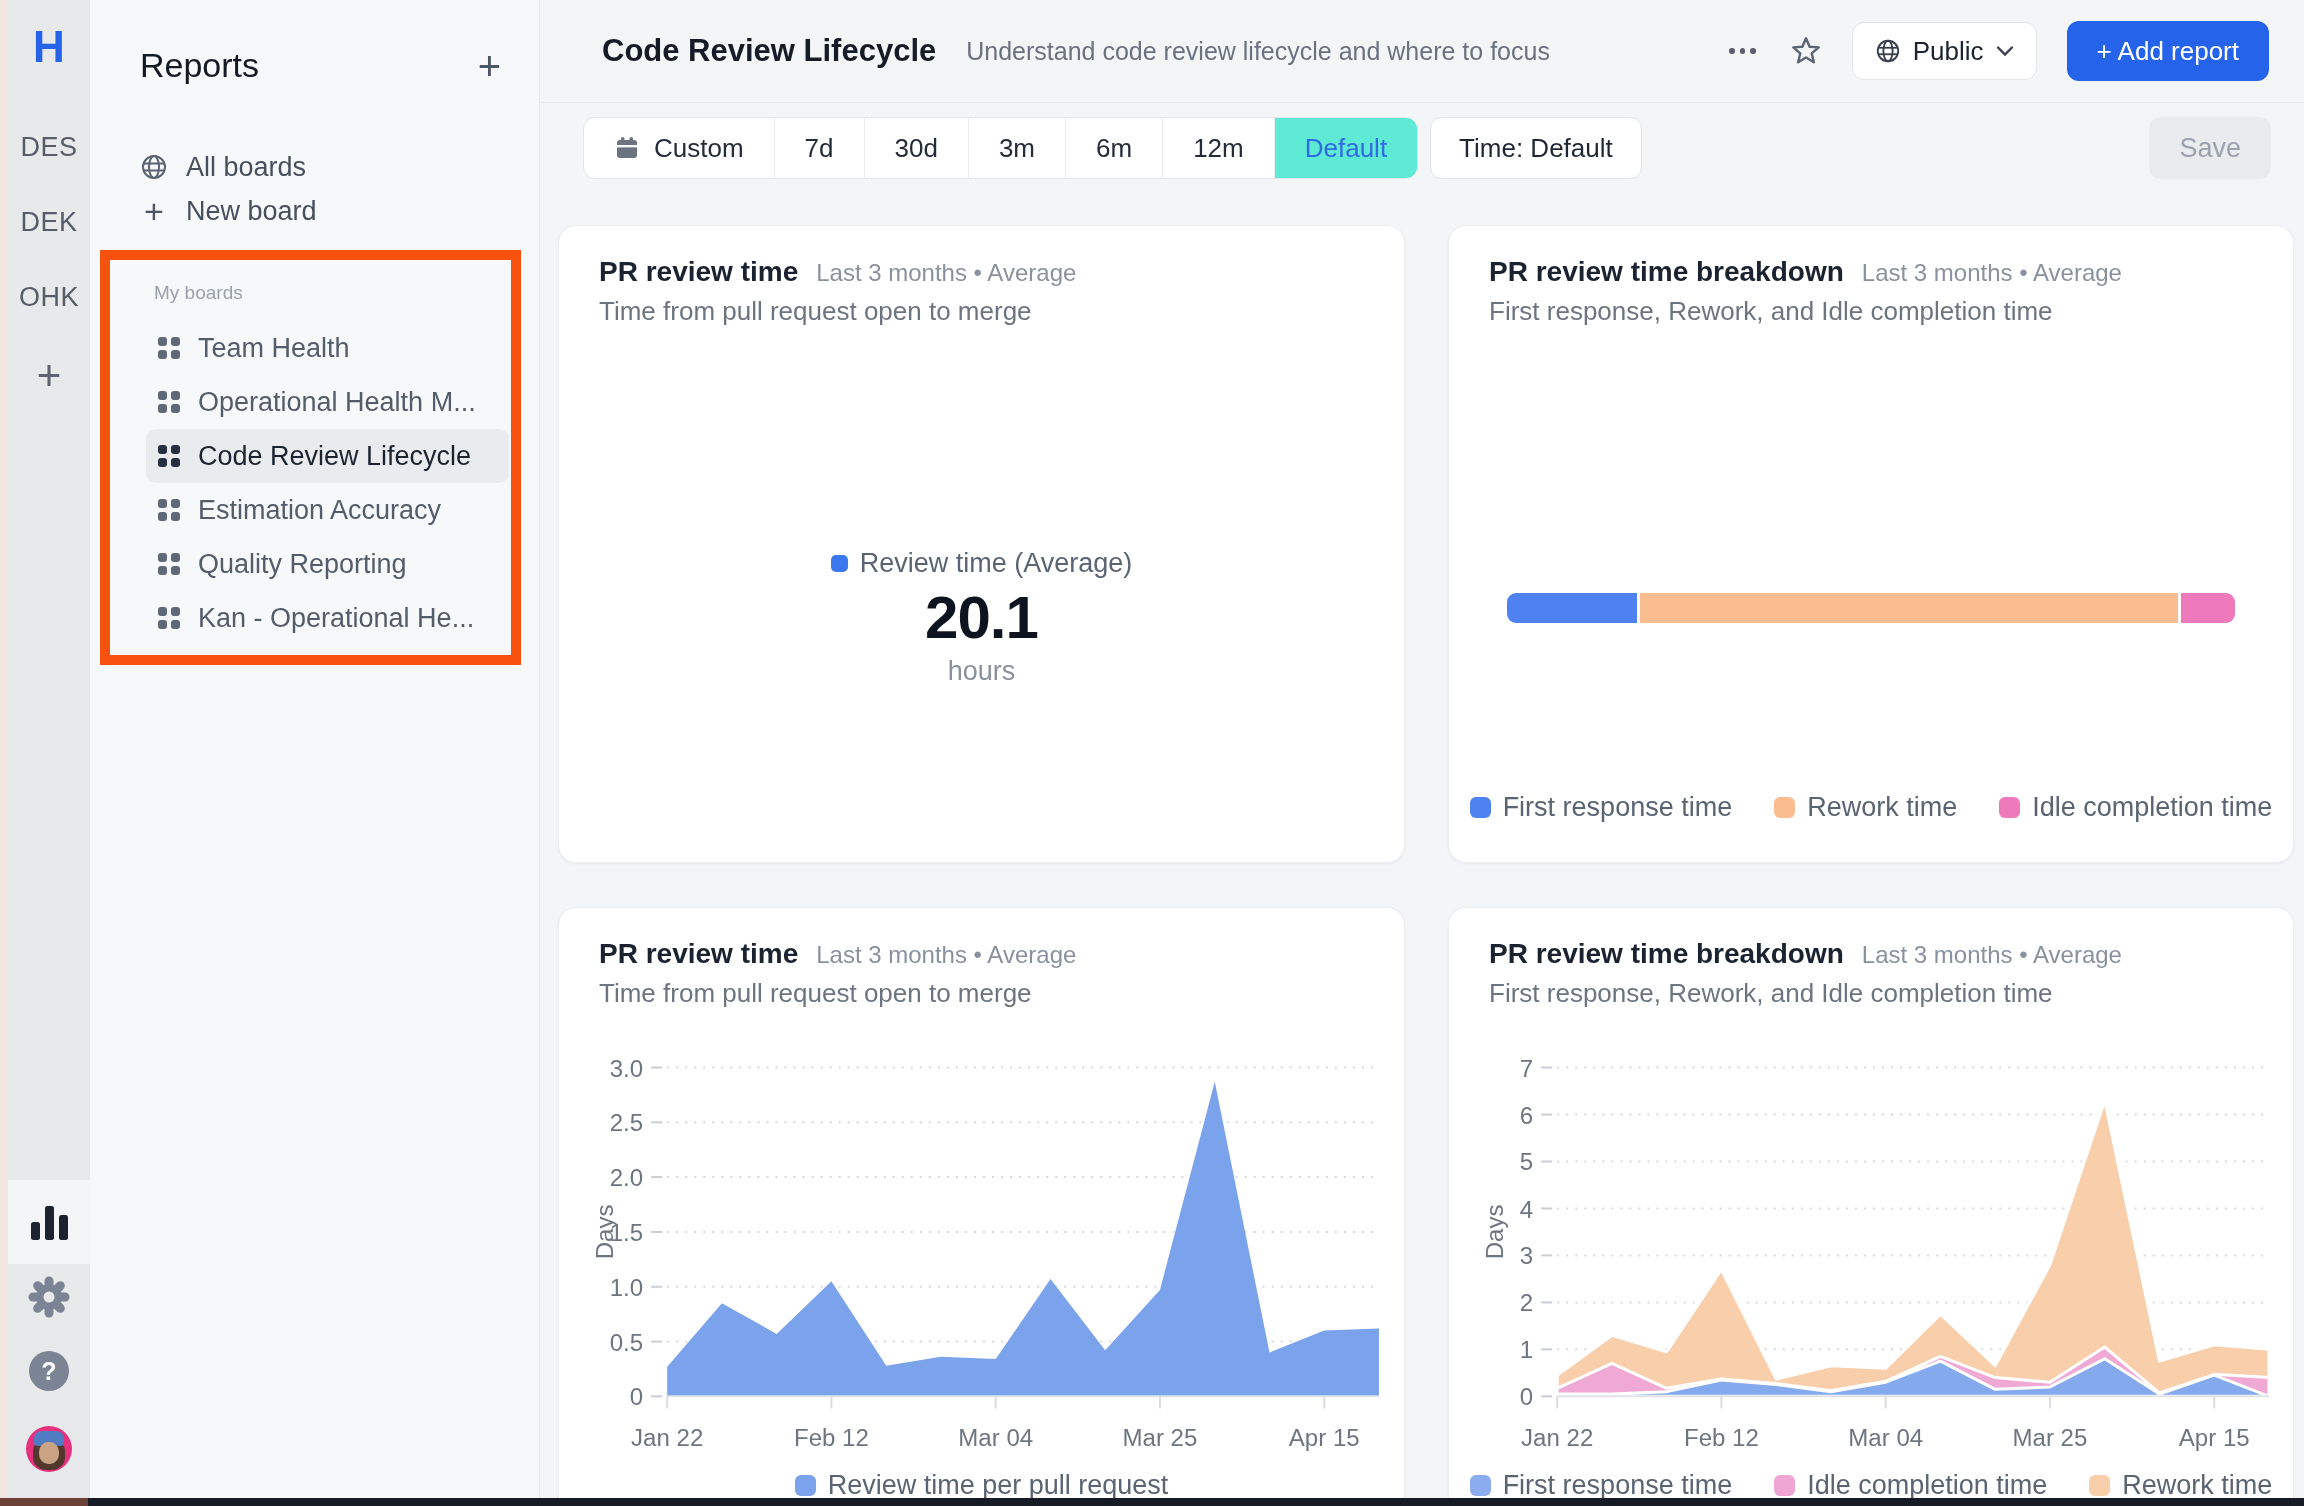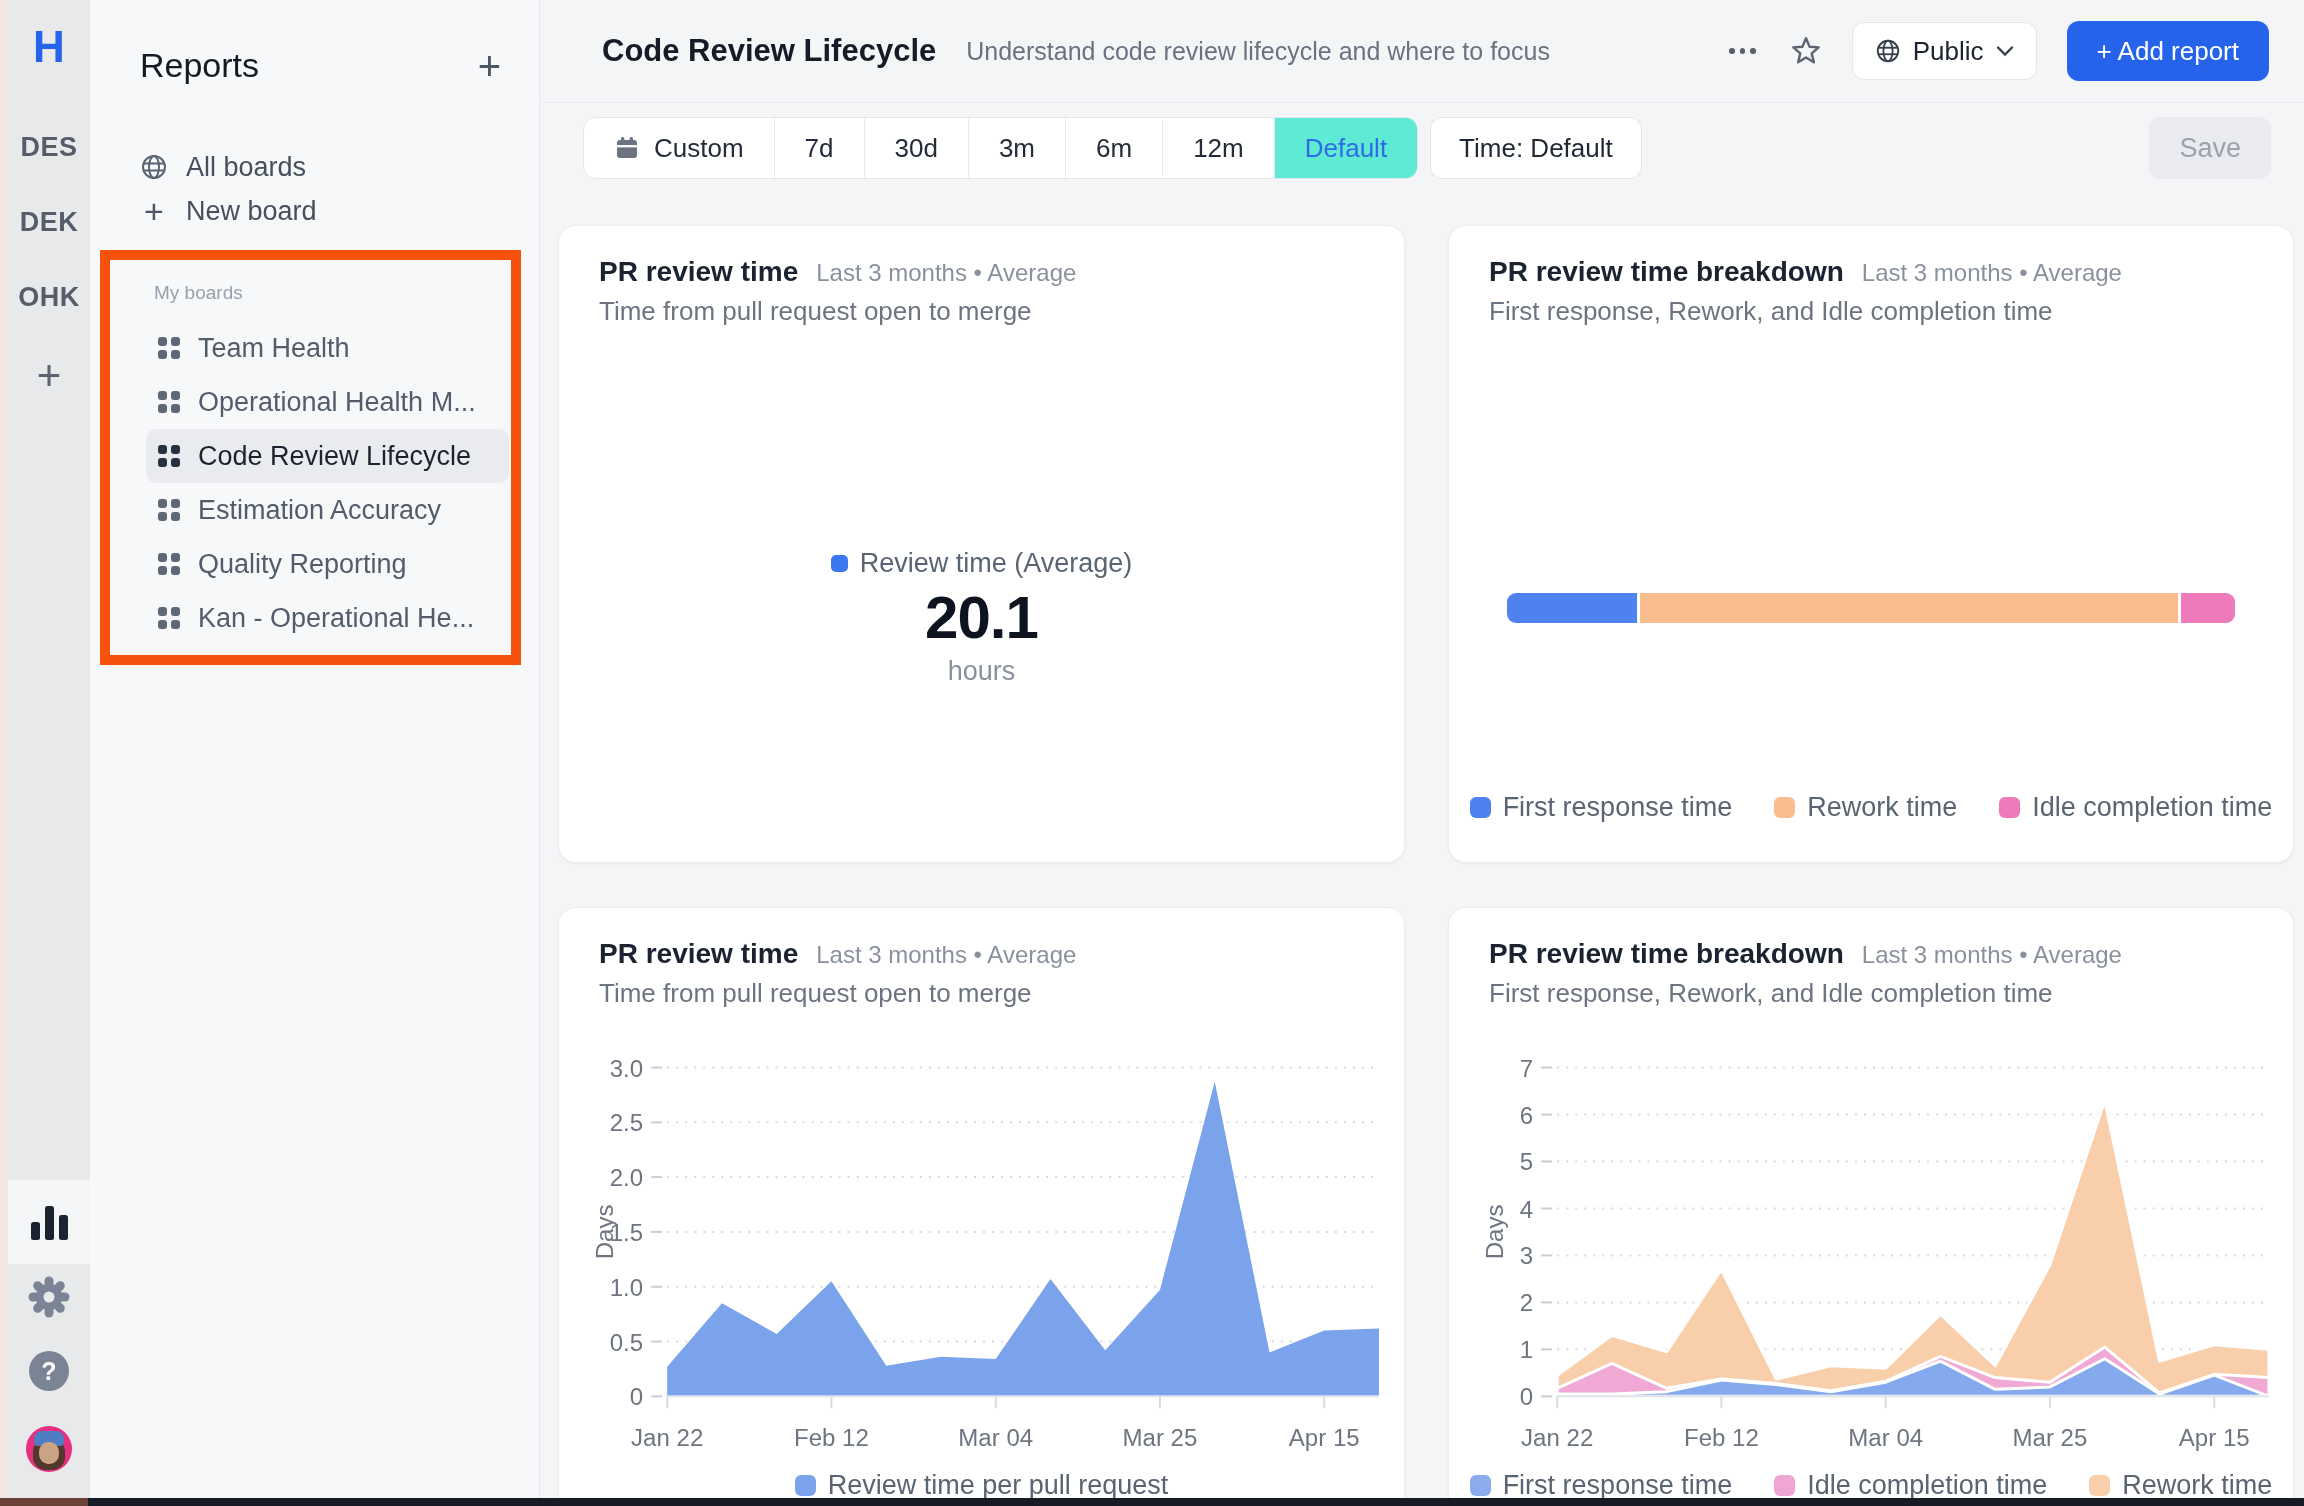--- a/index.html
+++ b/index.html
@@ -4,21 +4,21 @@
 <style>
   html,body{margin:0;padding:0;background:#d9dbdf;}
   .page{position:relative;width:2304px;height:1506px;overflow:hidden;background:#f4f5f7;
         font-family:"Liberation Sans",sans-serif;color:#1b2330;}
   
   .sliver{position:absolute;left:0;top:0;width:8px;height:100%;background:#f3e5df;}
   .rail{position:absolute;left:8px;top:0;width:82px;height:100%;background:#e8e9eb;}
   .rail-logo{position:absolute;top:22px;left:0;width:100%;text-align:center;
              font-size:44px;font-weight:800;color:#2463ea;}
   .rail-ws{position:absolute;left:0;width:100%;height:38px;text-align:center;line-height:38px;
-           font-size:27px;font-weight:700;color:#555d6b;letter-spacing:.5px;cursor:pointer;}
+           font-size:27px;font-weight:400;color:#555d6b;letter-spacing:.5px;cursor:pointer;}
   .rail-plus{position:absolute;top:352px;left:0;width:100%;text-align:center;
              font-size:42px;font-weight:300;color:#5b6470;cursor:pointer;}
   .rail-tile{position:absolute;top:1180px;left:0;width:100%;height:84px;background:#f4f5f7;
              display:flex;align-items:center;justify-content:center;cursor:pointer;}
   .bars{display:flex;align-items:flex-end;gap:5px;height:36px;}
   .bars span{display:block;width:9px;border-radius:2.5px;background:#1c2330;}
   .rail-ic{position:absolute;left:0;width:100%;display:flex;justify-content:center;cursor:pointer;}
   .help-badge{width:40px;height:40px;border-radius:50%;background:#7b8494;color:#fff;
               display:flex;align-items:center;justify-content:center;font-size:25px;font-weight:700;}
   .avatar{position:relative;width:46px;height:46px;border-radius:50%;background:#e5317f;overflow:hidden;}

